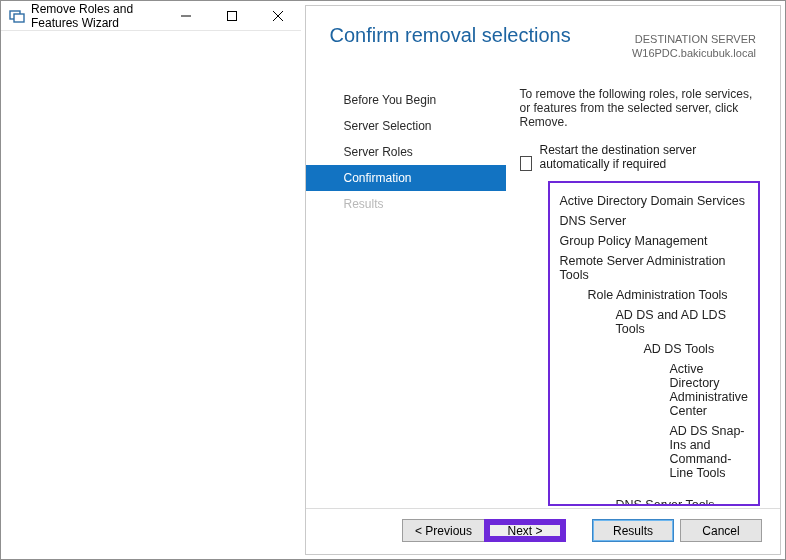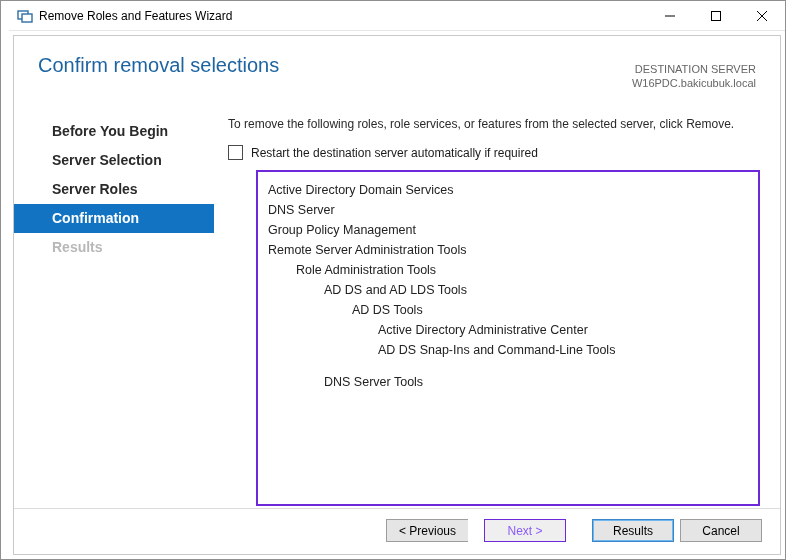--- a/index.html
+++ b/index.html
@@ -12,22 +12,21 @@
     width: 786px;
     height: 560px;
     overflow: hidden;
   }
   .window {
     width: 786px;
     height: 560px;
     border: 1px solid #8f8f8f;
     background: #fff;
     display: flex;
-    flex-direction: column;
-    padding-left: 8px;
+    flex-direction: row;
   }
   
   .titlebar {
     height: 30px;
     display: flex;
     align-items: center;
     padding-left: 8px;
     background: #fff;
     border-bottom: 1px solid #e6e6e6;
   }
@@ -90,26 +89,25 @@
     display: flex;
     flex: 1;
     padding: 0 0 0 0;
     min-height: 0;
   }
   .sidebar {
     width: 200px;
     padding: 18px 0 0 0;
   }
   .nav-item {
-    font-size: 14px;
+    font-size: 12px;
     padding: 4px 0 4px 38px;
     color: #2a2a2a;
     cursor: pointer;
     line-height: 1.5;
-    font-weight: bold;
   }
   .nav-item.selected {
     background: #1273c2;
     color: #fff;
   }
   .nav-item.disabled {
     color: #b8b8b8;
     cursor: default;
   }
   .main {
@@ -172,26 +170,26 @@
     display: inline-flex;
     align-items: center;
     justify-content: center;
     cursor: pointer;
   }
   .btn.default {
     border: 1px solid #3a86c8;
     box-shadow: inset 0 0 0 1px #6eb7ef;
   }
   .btn.disabled {
-    border: 1px solid #6d28d9;
+    border: 6px solid #6d28d9;
     background: #efefef;
-    color: #8b5cf6;
+    color: #000000;
     cursor: default;
   }
-  .btn-pair { display: flex; gap: 16px; }
+  .btn-pair { display: flex; gap: 0; }
   .btn-pair .btn:first-child { border-right: none; }
   .gap { width: 14px; }
 </style>
 </head>
 <body>
 
 <div class="window">
 
   <div class="titlebar">
     <span class="icon">

